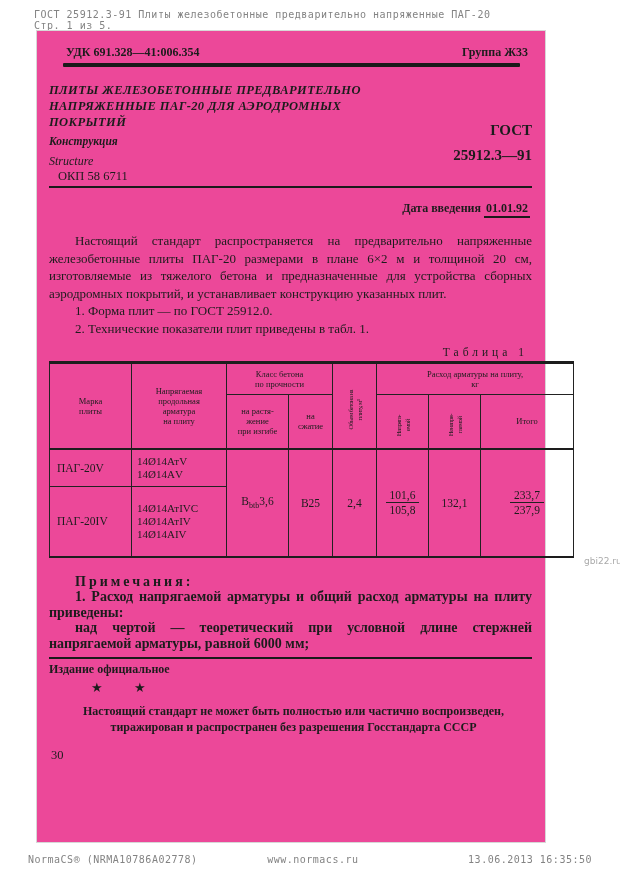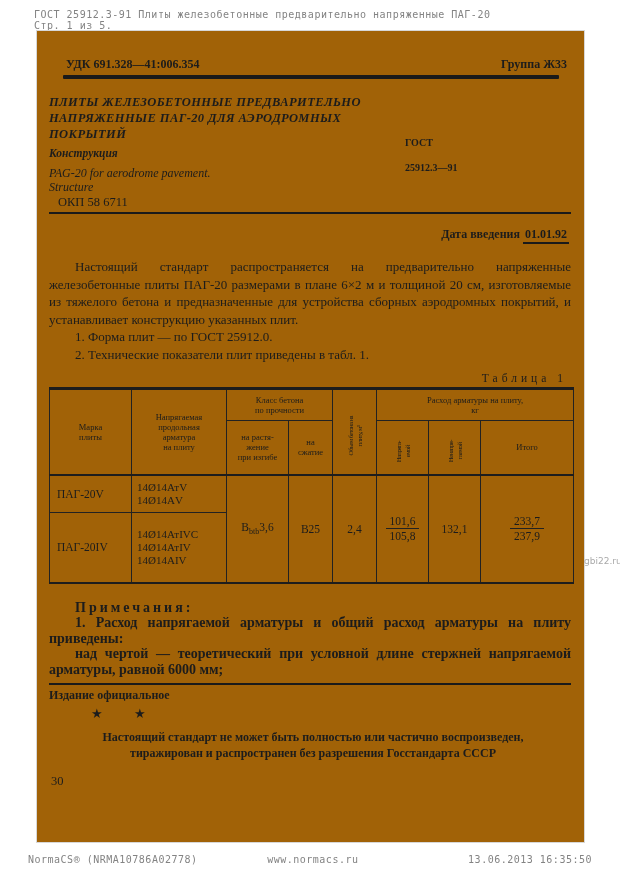--- a/index.html
+++ b/index.html
@@ -12,40 +12,40 @@
     font-family: "DejaVu Sans Mono", monospace;
     font-size: 10px; color: #838383; letter-spacing: 0.5px;
     display: flex; justify-content: space-between; white-space: nowrap;
   }
   .ncs-header { top: 9px; flex-direction: column; }
   .ncs-footer { top: 854px; left: 28px; }
   .ncs-footer .mid { margin-left: -40px; }
 
   
   .page {
-    position: absolute; left: 36px; top: 30px; width: 549px; height: 813px;
-    border: 1px solid #d7d7d7; background: #a16207;
-    padding: 26px 13px 0 12px;
+    position: absolute; left: 36px; top: 30px; width: 510px; height: 813px;
+    border: 1px solid #d7d7d7; background: #ec4899;
+    padding: 14px 13px 0 12px;
   }
 
   .watermark {
     position: absolute; left: 584px; top: 556px;
     font-family: "DejaVu Sans", sans-serif; font-size: 9px; color: #a9a9a9;
   }
 
   .udk-row { display: flex; justify-content: space-between; margin: 0 4px 0 17px; font-weight: bold; font-size: 12px; }
   .gos-heading { margin: 10px 0 0 15px; font-weight: bold; font-size: 12.5px; letter-spacing: 5px; word-spacing: 6px; white-space: nowrap; }
   .black-bar { height: 4px; background: #1a1a1a; margin: 3px 12px 0 14px; border-radius: 1px; }
 
   .title-row { display: flex; margin-top: 15px; }
   .title-col { width: 356px; text-align: left; font-style: italic; }
   .title-main div { font-weight: bold; font-size: 12.5px; line-height: 16px; letter-spacing: 0.4px; }
   .subtitle { font-weight: bold; font-size: 11.5px; margin-top: 5px; }
   .title-en { margin-top: 7px; font-size: 12px; line-height: 14px; }
-  .gost-col { flex: 1; text-align: left; font-weight: bold; font-size: 10px; line-height: 25px; margin-top: 36px; }
+  .gost-col { flex: 1; text-align: right; font-weight: bold; font-size: 15px; line-height: 25px; margin-top: 36px; }
 
   .okp-row { margin-top: 1px; font-size: 12.5px; padding-left: 9px; }
   .okp-rule { border-top: 2px solid #1a1a1a; margin-top: 2px; }
 
   .date-row { text-align: right; margin-top: 13px; font-weight: bold; font-size: 12px; padding-right: 2px; }
   .date-row .val { border-bottom: 2px solid #1a1a1a; padding: 0 2px 1px 2px; }
 
   .body-text { margin-top: 16px; font-size: 13px; line-height: 17.5px; text-align: justify; }
   .body-text p.lead { text-indent: 26px; }
   .body-text p.item { text-indent: 26px; text-align: left; }
@@ -107,21 +107,20 @@
 
   <div class="title-row">
     <div class="title-col">
       <div class="title-main">
         <div>ПЛИТЫ ЖЕЛЕЗОБЕТОННЫЕ ПРЕДВАРИТЕЛЬНО</div>
         <div>НАПРЯЖЕННЫЕ ПАГ-20 ДЛЯ АЭРОДРОМНЫХ</div>
         <div>ПОКРЫТИЙ</div>
       </div>
       <div class="subtitle">Конструкция</div>
       <div class="title-en">
-        <div>PAG-20 for aerodrome  pavement.</div>
         <div>Structure</div>
       </div>
     </div>
     <div class="gost-col">
       <div>ГОСТ</div>
       <div>25912.3—91</div>
     </div>
   </div>
 
   <div class="okp-row">ОКП 58 6711</div>

